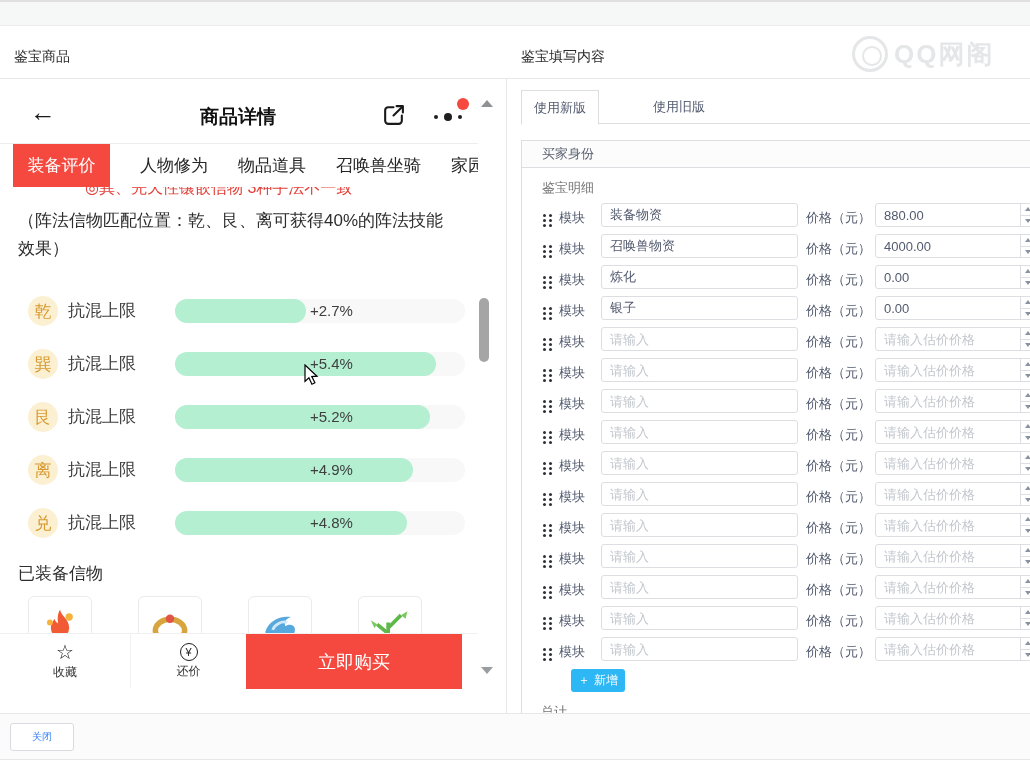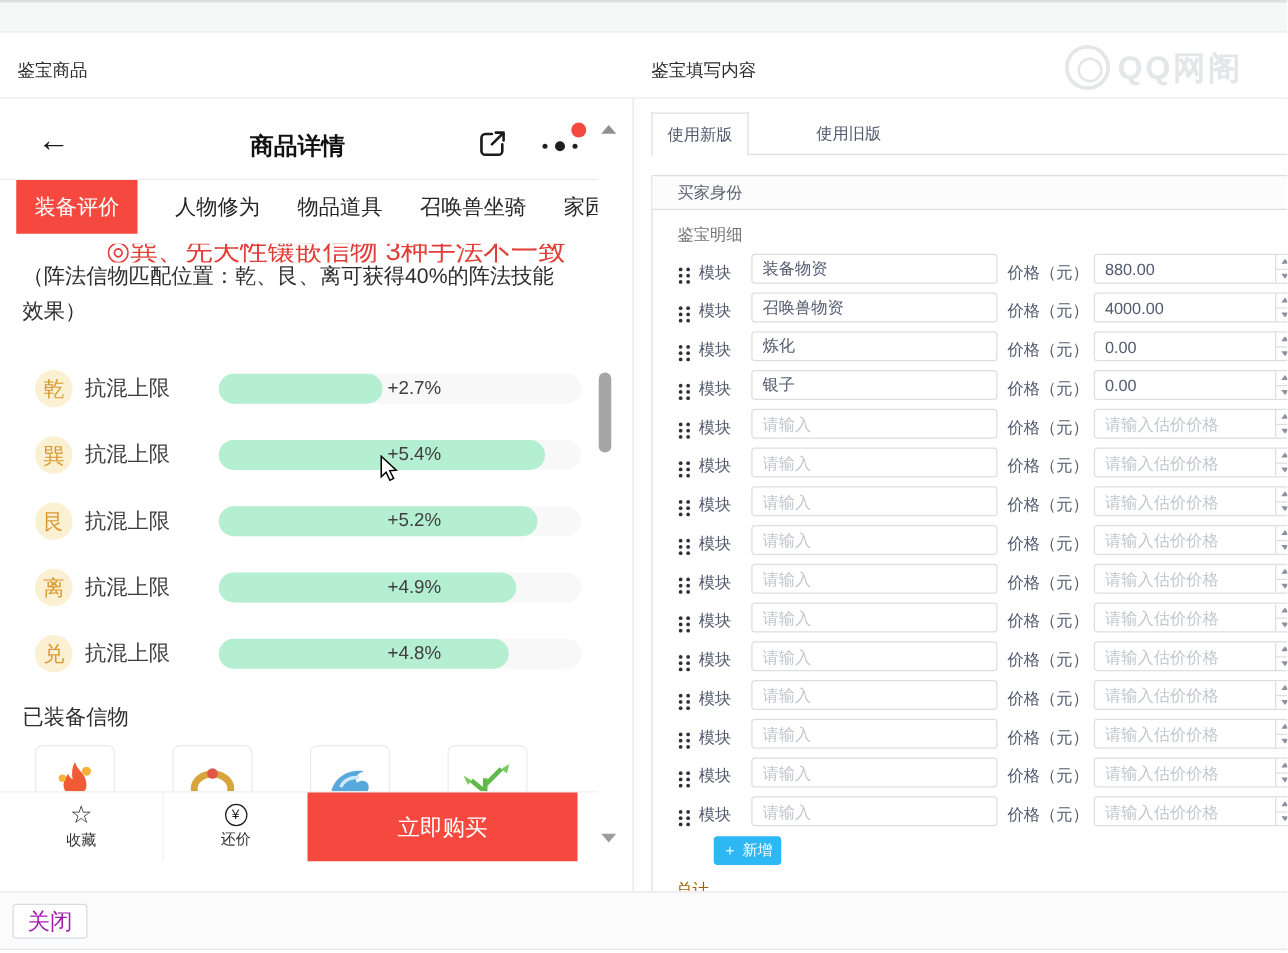--- a/index.html
+++ b/index.html
@@ -40,22 +40,22 @@
     border-left:6px solid transparent; border-right:6px solid transparent; border-bottom:7px solid #8f9295; }
   .scroll-down { position:absolute; left:481px; top:588px; width:0; height:0;
     border-left:6px solid transparent; border-right:6px solid transparent; border-top:7px solid #9a9da0; }
   .scroll-thumb { position:absolute; left:479px; top:219px; width:10px; height:64px;
     background:#a5a5a5; border-radius:5px; }
   .ptabbar { position:absolute; left:0; top:64px; width:478px; height:44px;
     border-top:1px solid #ededed; display:flex; align-items:center; overflow:hidden; }
   .ptab { font-size:17px; color:#262626; margin-left:30px; white-space:nowrap; flex:none; }
   .ptab.active { margin-left:13px; background:#f5483e; color:#fff; height:44px; width:97px;
     display:flex; align-items:center; justify-content:center; }
-  .clipped-notice { position:absolute; left:85px; top:116px; height:15px; width:380px;
-    overflow:hidden; font-size:22px; color:#e23d36; }
+  .clipped-notice { position:absolute; left:85px; top:108px; height:15px; width:380px;
+    overflow:hidden; font-size:16px; color:#e23d36; }
   .clipped-notice span { display:block; margin-top:-9px; white-space:nowrap; }
   .formation-note { position:absolute; left:18px; top:128px; width:442px;
     font-size:17px; line-height:1.62; color:#2d2d2d; }
   .stats { position:absolute; left:0; top:206px; width:478px; }
   .stat-row { position:relative; height:53px; }
   .stat-badge { position:absolute; left:28px; top:11px; width:30px; height:30px; border-radius:50%;
     background:#fcf0d3; color:#d7992f; font-size:17px; display:flex; align-items:center; justify-content:center; }
   .stat-label { position:absolute; left:68px; top:14px; font-size:17px; color:#3d3d3d; }
   .stat-track { position:absolute; left:175px; top:14px; width:290px; height:24px;
     background:#f7f8f7; border-radius:12px; }
@@ -111,26 +111,26 @@
   .spinner { position:absolute; right:1px; top:1px; width:14px; height:22px;
     border-left:1px solid #dcdee2; display:flex; flex-direction:column; }
   .spin { flex:1; display:flex; align-items:center; justify-content:center; }
   .spin.up { border-bottom:1px solid #dcdee2; }
   .spin i { width:0; height:0; border-left:3px solid transparent; border-right:3px solid transparent; }
   .spin.up i { border-bottom:4px solid #8b929e; }
   .spin.down i { border-top:4px solid #8b929e; }
   .add-btn { margin:8px 0 0 49px; width:54px; height:23px; background:#2db7f5; color:#fff;
     border:none; border-radius:3px; font-size:12px; display:flex; align-items:center;
     justify-content:center; gap:4px; font-family:inherit; }
-  .total-label { margin:11px 0 0 19px; font-size:13px; color:#a16207; }
+  .total-label { margin:11px 0 0 19px; font-size:13px; color:#737373; }
   
   .footer { position:absolute; left:0; top:713px; width:1030px; height:47px; background:#fbfbfb;
     border-top:1px solid #e8e8e8; border-bottom:1px solid #e6e6e6; }
-  .close-btn { position:absolute; left:10px; top:9px; min-width:39px; height:28px; padding:0 11px;
-    background:#fff; border:1px solid #d8dbe0; border-radius:3px; font-size:18px; color:#a21caf;
+  .close-btn { position:absolute; left:10px; top:9px; min-width:39px; height:28px; padding:0 21px;
+    background:#fff; border:1px solid #d8dbe0; border-radius:3px; font-size:10px; color:#3b82f6;
     font-family:inherit; display:flex; align-items:center; justify-content:center; }
   
   .cursor { position:absolute; left:303px; top:364px; z-index:9; pointer-events:none; }
 </style>
 </head>
 <body>
 
 <div class="top-band"></div>
 
 <div class="sec-title left">鉴宝商品</div>

